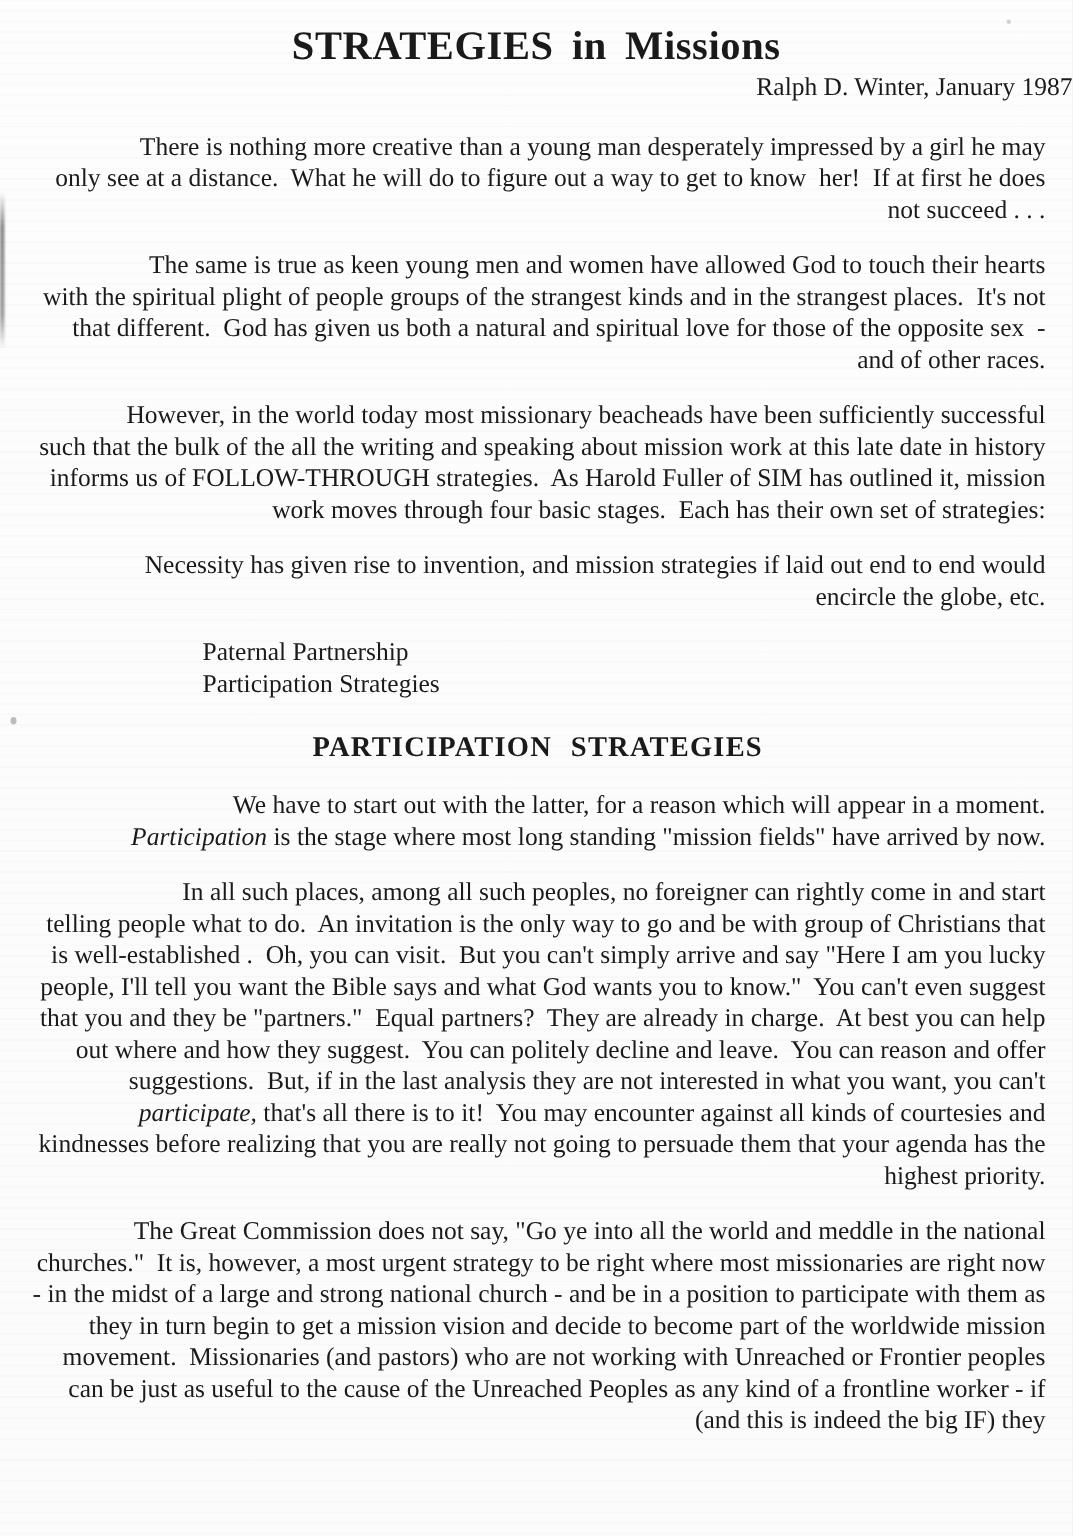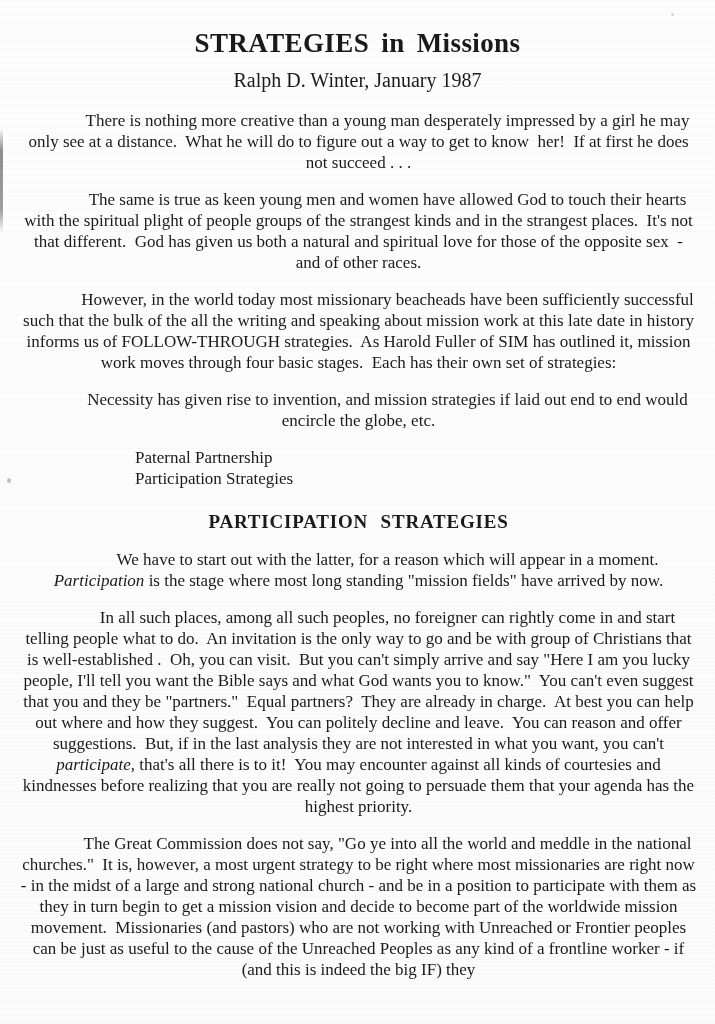--- a/index.html
+++ b/index.html
@@ -16,46 +16,46 @@
     background-color: #fdfdfd;
     background-image:
       repeating-linear-gradient(to bottom,
         rgba(0,0,0,0.014) 0px, rgba(0,0,0,0.014) 1px,
         rgba(0,0,0,0) 1px, rgba(0,0,0,0) 7px),
       linear-gradient(#fdfdfd, #fbfbfb);
     font-family: "Liberation Serif", "DejaVu Serif", serif;
     color: #1a1a1a;
   }
 
-  .doc-header { padding-top: 27px; }
+  .doc-header { padding-top: 14px; }
   .doc-title {
     text-align: center;
     font-size: 27px;
     font-weight: 700;
     letter-spacing: 0.4px;
     word-spacing: 5px;
     line-height: 32px;
   }
   .doc-byline {
-    text-align: center;
-    font-size: 20px;
+    text-align: right;
+    font-size: 17px;
     line-height: 19px;
-    margin-top: 12px;
+    margin-top: 2px;
   }
 
   .doc-body {
     margin: 0 18px 0 20px;
     font-size: 17px;
     line-height: 21px;
   }
   .para {
     margin: 16px 0 0 0;
     text-indent: 58px;
     white-space: pre-wrap;
-    text-align: center;
+    text-align: right;
   }
   .doc-body .para:first-child { margin-top: 20px; }
   .para em { font-style: italic; }
 
   .strategy-list {
     margin: 16px 0 0 115px;
   }
   .strategy-item { line-height: 21px; }
 
   .section-heading {

